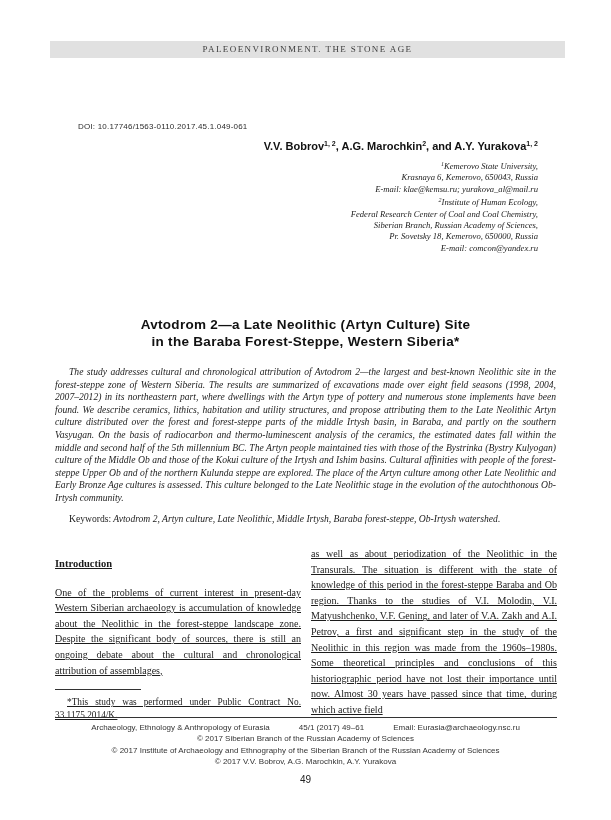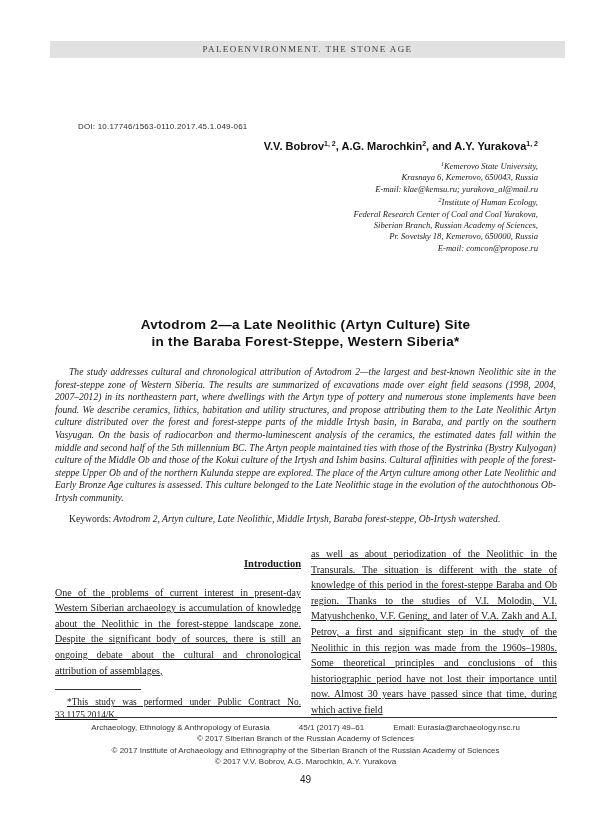--- a/index.html
+++ b/index.html
@@ -65,21 +65,21 @@
   .keywords .kw-label { font-style: normal; }
   .keywords .kw-list { font-style: italic; }
 
   .columns {
     position: absolute; top: 546px; left: 55px; width: 502px;
     display: flex; gap: 10px;
   }
   .col { flex: 1 1 0; font-size: 10px; line-height: 15.6px; text-align: justify; color: #1c1c1c; text-decoration: underline; }
   .intro-heading {
     margin-top: 10px; margin-bottom: 13px;
-    text-align: right; font-weight: bold; font-size: 10.5px;
+    text-align: left; font-weight: bold; font-size: 10.5px;
   }
   .col p { margin: 0; }
 
   .footnote { margin-top: 11px; }
   .footnote-rule {
     width: 86px; height: 0; border: 0; border-top: 1px solid #333;
     margin: 0 0 6px 0;
   }
   .footnote-text {
     font-size: 9.3px; line-height: 13px; text-align: justify; text-indent: 12px;
@@ -117,24 +117,24 @@
 
   <div class="byline">
     <span>V.V. Bobrov</span><sup>1, 2</sup><span>, </span><span>A.G. Marochkin</span><sup>2</sup><span>, and </span><span>A.Y. Yurakova</span><sup>1, 2</sup>
   </div>
 
   <div class="affil">
     <div><sup>1</sup><span>Kemerovo State University,</span></div>
     <div>Krasnaya 6, Kemerovo, 650043, Russia</div>
     <div>E-mail: klae@kemsu.ru; yurakova_al@mail.ru</div>
     <div><sup>2</sup><span>Institute of Human Ecology,</span></div>
-    <div>Federal Research Center of Coal and Coal Yurakova,</div>
+    <div>Federal Research Center of Coal and Coal Chemistry,</div>
     <div>Siberian Branch, Russian Academy of Sciences,</div>
     <div>Pr. Sovetsky 18, Kemerovo, 650000, Russia</div>
-    <div>E-mail: comcon@propose.ru</div>
+    <div>E-mail: comcon@yandex.ru</div>
   </div>
 
   <div class="title">
     <div>Avtodrom 2—a Late Neolithic (Artyn Culture) Site</div>
     <div>in the Baraba Forest-Steppe, Western Siberia*</div>
   </div>
 
   <div class="abstract">The study addresses cultural and chronological attribution of Avtodrom 2—the largest and best-known Neolithic site in the forest-steppe zone of Western Siberia. The results are summarized of excavations made over eight field seasons (1998, 2004, 2007–2012) in its northeastern part, where dwellings with the Artyn type of pottery and numerous stone implements have been found. We describe ceramics, lithics, habitation and utility structures, and propose attributing them to the Late Neolithic Artyn culture distributed over the forest and forest-steppe parts of the middle Irtysh basin, in Baraba, and partly on the southern Vasyugan. On the basis of radiocarbon and thermo-luminescent analysis of the ceramics, the estimated dates fall within the middle and second half of the 5th millennium BC. The Artyn people maintained ties with those of the Bystrinka (Bystry Kulyogan) culture of the Middle Ob and those of the Kokui culture of the Irtysh and Ishim basins. Cultural affinities with people of the forest-steppe Upper Ob and of the northern Kulunda steppe are explored. The place of the Artyn culture among other Late Neolithic and Early Bronze Age cultures is assessed. This culture belonged to the Late Neolithic stage in the evolution of the autochthonous Ob-Irtysh community.</div>
 
   <div class="keywords">

